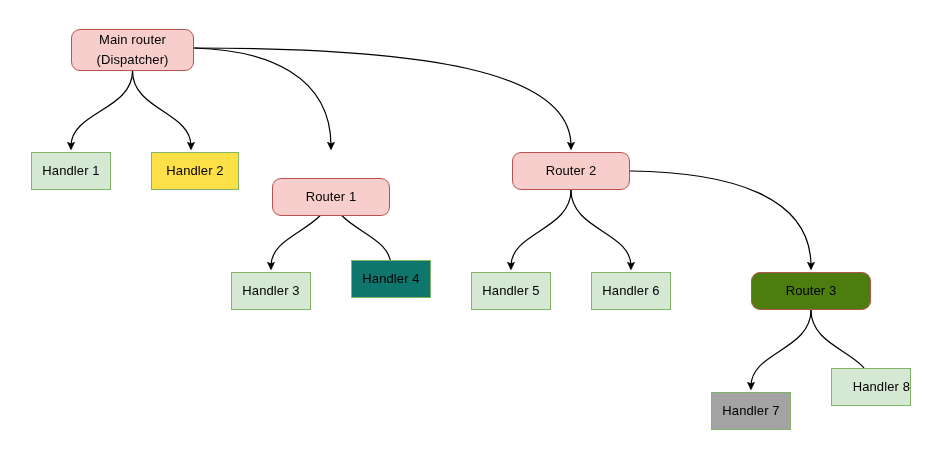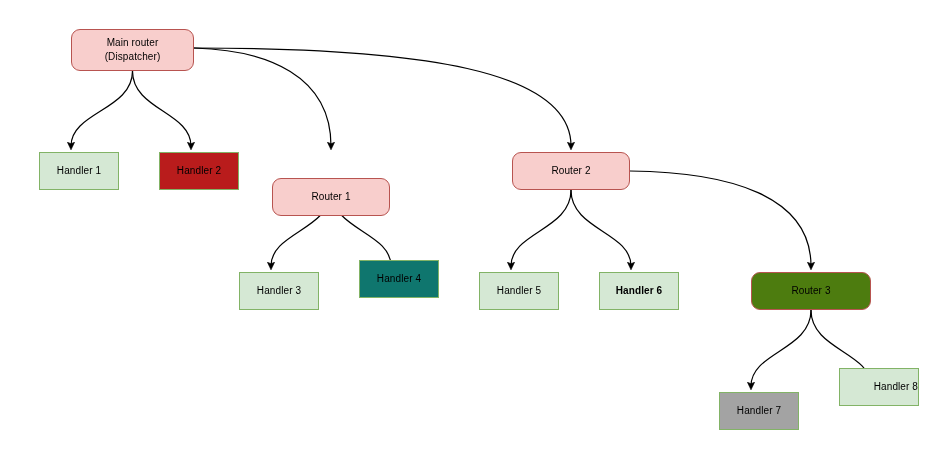--- a/index.html
+++ b/index.html
@@ -25,36 +25,35 @@
     height: 461px;
     pointer-events: none;
   }
   .node {
     position: absolute;
     box-sizing: border-box;
     display: flex;
     align-items: center;
     justify-content: center;
     text-align: center;
-    font-size: 10px;
-    line-height: 14px;
+    font-size: 13px;
+    line-height: 20px;
     color: #000000;
     letter-spacing: 0.1px;
     white-space: pre;
   }
   .node-router {
     background: #f8cecc;
     border: 1px solid #b85450;
     border-radius: 9px;
   }
   .node-handler {
     background: #d5e8d4;
     border: 1px solid #82b366;
     border-radius: 0;
-    margin-left: 8px;
   }
   .node-label {
     display: block;
     white-space: pre;
   }
 </style>
 </head>
 <body>
 
 <div id="canvas">
@@ -77,25 +76,25 @@
         <path d="M 630 171 C 730 172 811 196 811 266" fill="none" stroke="#000000" stroke-width="1.2" stroke-linecap="round" marker-end="url(#arrowhead)"></path>
         <path d="M 811 310 C 811 350 751 352 751 386" fill="none" stroke="#000000" stroke-width="1.2" stroke-linecap="round" marker-end="url(#arrowhead)"></path>
         <path d="M 811 310 C 811 350 871 352 871 386" fill="none" stroke="#000000" stroke-width="1.2" stroke-linecap="round" marker-end="url(#arrowhead)"></path>
       </g>
   </svg>
 
   <div id="nodes-group">
       <div class="node node-router" style="left: 71px; top: 29px; width: 123px; height: 42px; background: rgb(248, 206, 204); border-color: rgb(184, 84, 80);"><span class="node-label">Main router
 (Dispatcher)</span></div>
       <div class="node node-handler" style="left: 31px; top: 152px; width: 80px; height: 38px; background: rgb(213, 232, 212); border-color: rgb(130, 179, 102);"><span class="node-label">Handler 1</span></div>
-      <div class="node node-handler" style="left: 151px; top: 152px; width: 80px; height: 38px; background: #b91c1c; border-color: rgb(130, 179, 102);"><span class="node-label">Handler 2</span></div>
+      <div class="node node-handler" style="left: 151px; top: 152px; width: 88px; height: 38px; background: #fde047; border-color: rgb(130, 179, 102);"><span class="node-label">Handler 2</span></div>
       <div class="node node-router" style="left: 272px; top: 152px; width: 118px; height: 38px; background: rgb(248, 206, 204); border-color: rgb(184, 84, 80); margin-top: 26px;"><span class="node-label">Router 1</span></div>
       <div class="node node-router" style="left: 512px; top: 152px; width: 118px; height: 38px; background: rgb(248, 206, 204); border-color: rgb(184, 84, 80);"><span class="node-label">Router 2</span></div>
       <div class="node node-handler" style="left: 231px; top: 272px; width: 80px; height: 38px; background: rgb(213, 232, 212); border-color: rgb(130, 179, 102);"><span class="node-label">Handler 3</span></div>
       <div class="node node-handler" style="left: 351px; top: 260px; width: 80px; height: 38px; background: #0f766e; border-color: rgb(130, 179, 102);"><span class="node-label">Handler 4</span></div>
       <div class="node node-handler" style="left: 471px; top: 272px; width: 80px; height: 38px; background: rgb(213, 232, 212); border-color: rgb(130, 179, 102);"><span class="node-label">Handler 5</span></div>
-      <div class="node node-handler" style="left: 591px; top: 272px; width: 80px; height: 38px; background: rgb(213, 232, 212); border-color: rgb(130, 179, 102); font-weight: bold;"><span class="node-label">Handler 6</span></div>
+      <div class="node node-handler" style="left: 591px; top: 272px; width: 80px; height: 38px; background: rgb(213, 232, 212); border-color: rgb(130, 179, 102);"><span class="node-label">Handler 6</span></div>
       <div class="node node-router" style="left: 751px; top: 272px; width: 120px; height: 38px; background: #4d7c0f; border-color: rgb(184, 84, 80);"><span class="node-label">Router 3</span></div>
       <div class="node node-handler" style="left: 711px; top: 392px; width: 80px; height: 38px; background: #a3a3a3; border-color: rgb(130, 179, 102);"><span class="node-label">Handler 7</span></div>
       <div class="node node-handler" style="left: 831px; top: 368px; width: 80px; height: 38px; background: rgb(213, 232, 212); border-color: rgb(130, 179, 102); justify-content: flex-end;"><span class="node-label">Handler 8</span></div>
     </div>
 
 </div>
 
 </body></html>

